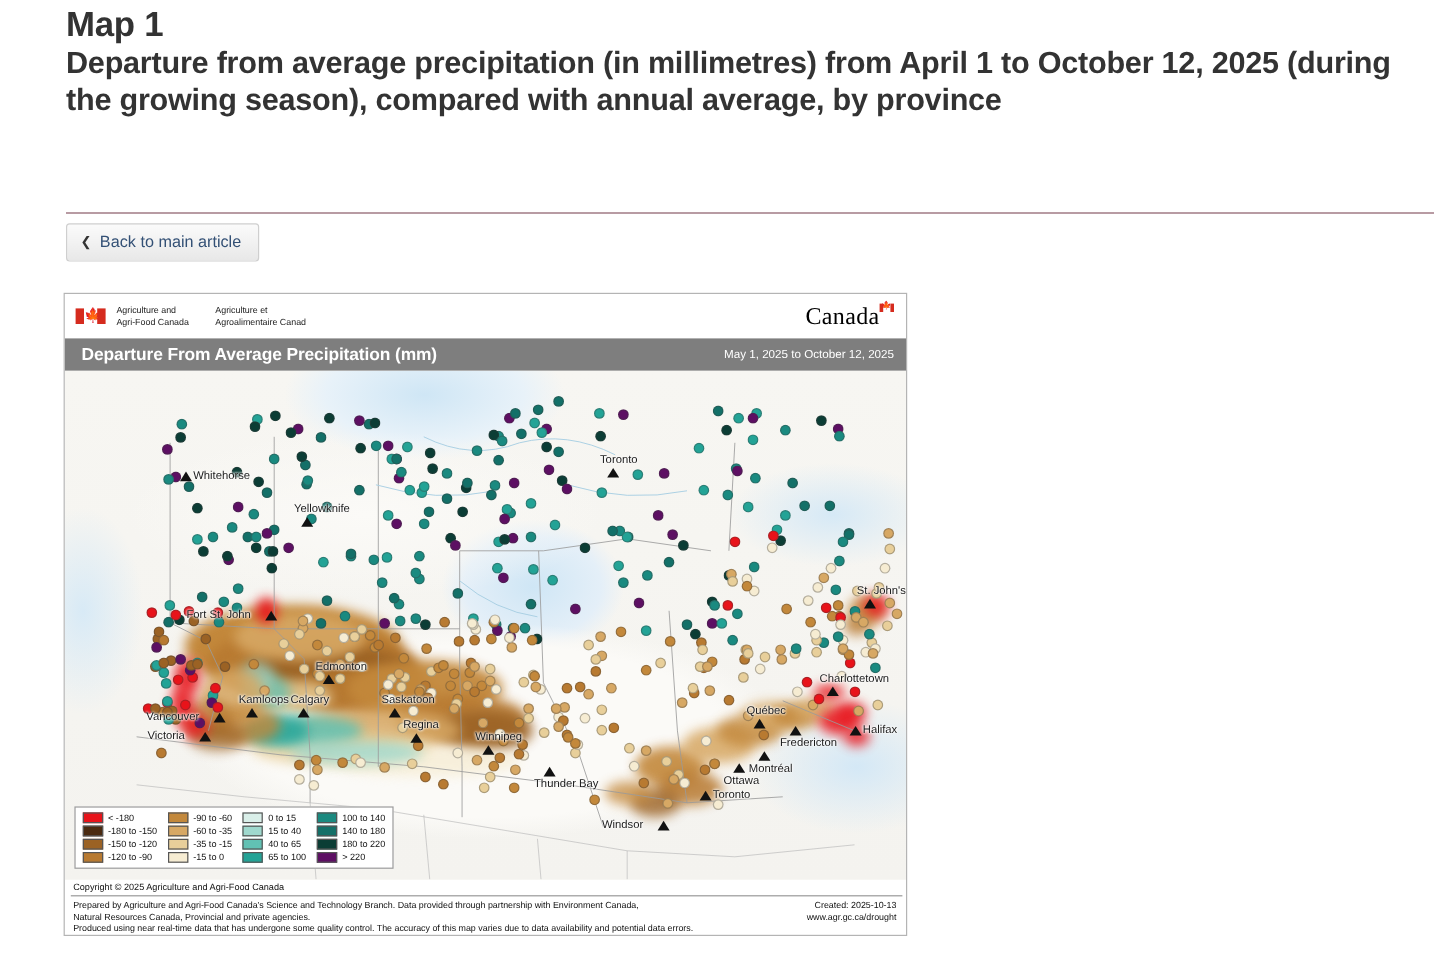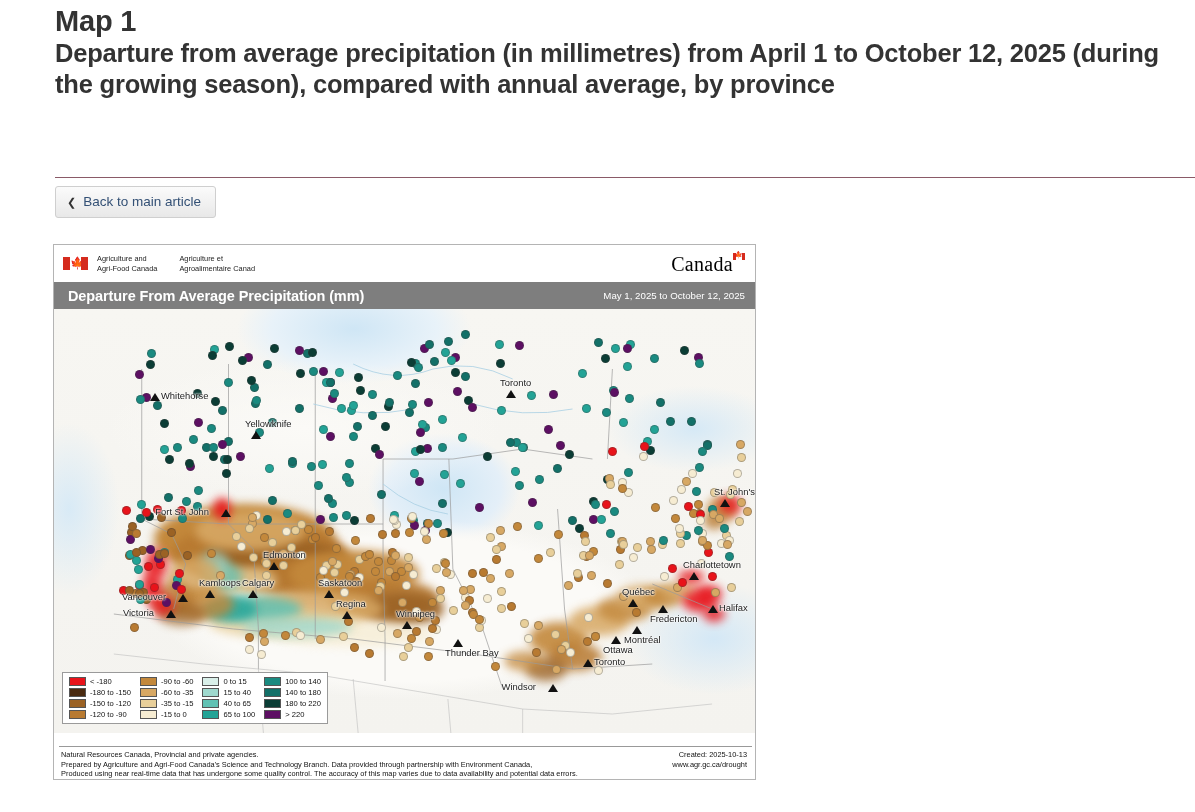--- a/index.html
+++ b/index.html
@@ -923,25 +923,26 @@
             <span class="sw" style="background: rgb(35, 163, 150);"></span>
             <span class="lb">65 to 100</span>
           </div>
           <div class="lg">
             <span class="sw" style="background: rgb(93, 15, 99);"></span>
             <span class="lb">&gt; 220</span>
           </div>
         </div>
     </div>
 
+    <div class="copy">Copyright © 2025 Agriculture and Agri-Food Canada</div>
     <div class="divider"></div>
     <div class="footer">
       <div>
+        <div class="fl">Prepared by Agriculture and Agri-Food Canada's Science and Technology Branch. Data provided through partnership with Environment Canada,</div>
         <div class="fl">Natural Resources Canada, Provincial and private agencies.</div>
-        <div class="fl">Prepared by Agriculture and Agri-Food Canada's Science and Technology Branch. Data provided through partnership with Environment Canada,</div>
         <div class="fl">Produced using near real-time data that has undergone some quality control. The accuracy of this map varies due to data availability and potential data errors.</div>
       </div>
       <div class="fr">
         <div>Created: 2025-10-13</div>
         <div class="url">www.agr.gc.ca/drought</div>
       </div>
     </div>
 
   </div>
 </div>

